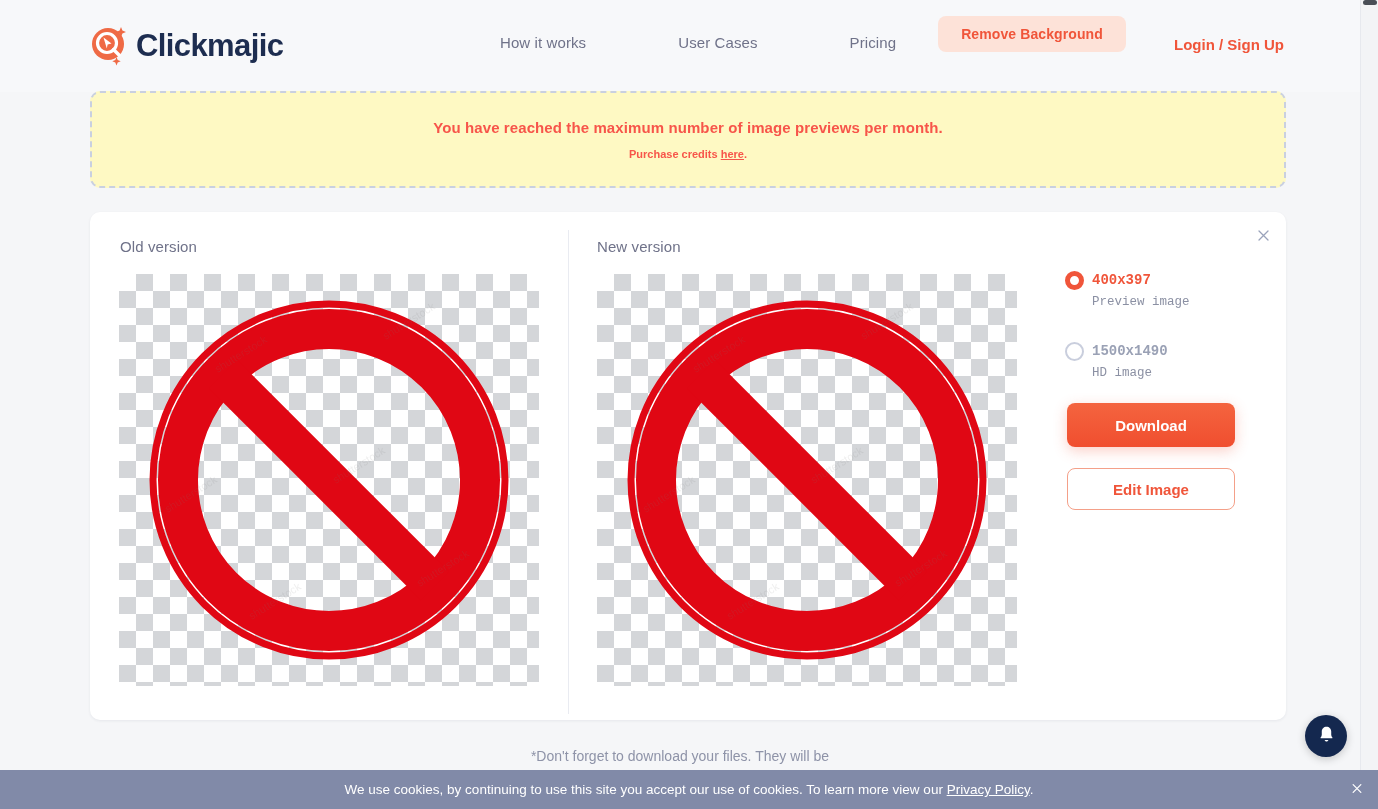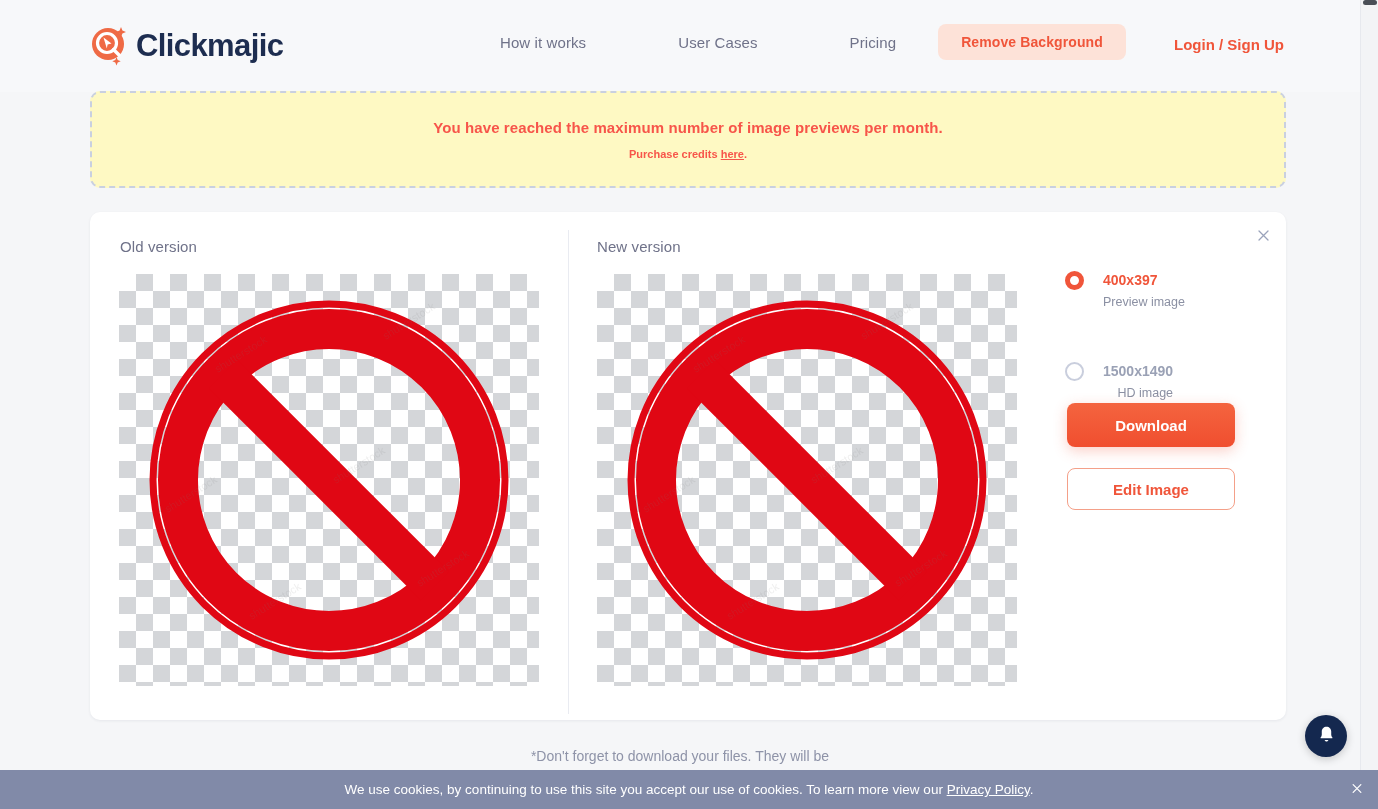--- a/index.html
+++ b/index.html
@@ -45,21 +45,21 @@
   }
 
   .nav { position: absolute; left: 500px; top: 34px; display: flex; align-items: center; gap: 44px; }
   .nav a {
     color: #6f7289; font-size: 15px; text-decoration: none;
     margin-right: 48px; white-space: nowrap; letter-spacing: 0.1px;
   }
   .nav a:last-child { margin-right: 0; }
 
   .btn-remove-bg {
-    position: absolute; left: 938px; top: 24px;
+    position: absolute; left: 938px; top: 16px;
     width: 188px; height: 36px;
     background: #fde2d8; border-radius: 8px;
     color: #f0553a; font-size: 14px; font-weight: 700;
     display: flex; align-items: center; justify-content: center;
     border: none; cursor: pointer; letter-spacing: 0.1px;
   }
   .btn-login {
     position: absolute; left: 1174px; top: 36px;
     color: #f0553a; font-size: 15px; font-weight: 700;
     text-decoration: none; white-space: nowrap;
@@ -129,22 +129,22 @@
     color: rgba(120,120,120,.13);
     font-size: 11px;
     transform: rotate(-32deg);
     white-space: nowrap;
     pointer-events: none;
     user-select: none;
   }
 
   
   .controls { position: absolute; left: 975px; top: 58px; width: 200px; }
-  .radio-row { display: flex; align-items: flex-start; gap: 19px; }
-  .radio-row + .radio-row { margin-top: 52px; text-align: right; }
+  .radio-row { display: flex; align-items: flex-start; gap: 8px; font-family: Liberation Mono, monospace; }
+  .radio-row + .radio-row { margin-top: 32px; }
   .radio {
     width: 19px; height: 19px; border-radius: 50%;
     border: 2px solid #c9cedd; background: #fff;
     flex: 0 0 auto; margin-top: 1px; cursor: pointer;
   }
   .radio.on { border: 5px solid #f0553a; }
   .radio-label { font-size: 14px; font-weight: 700; color: #f0553a; line-height: 20px; }
   .radio-label.off { color: #9aa1b5; }
   .radio-sub { font-size: 12.5px; color: #8b90a3; margin-top: 5px; font-weight: 400; }
 

